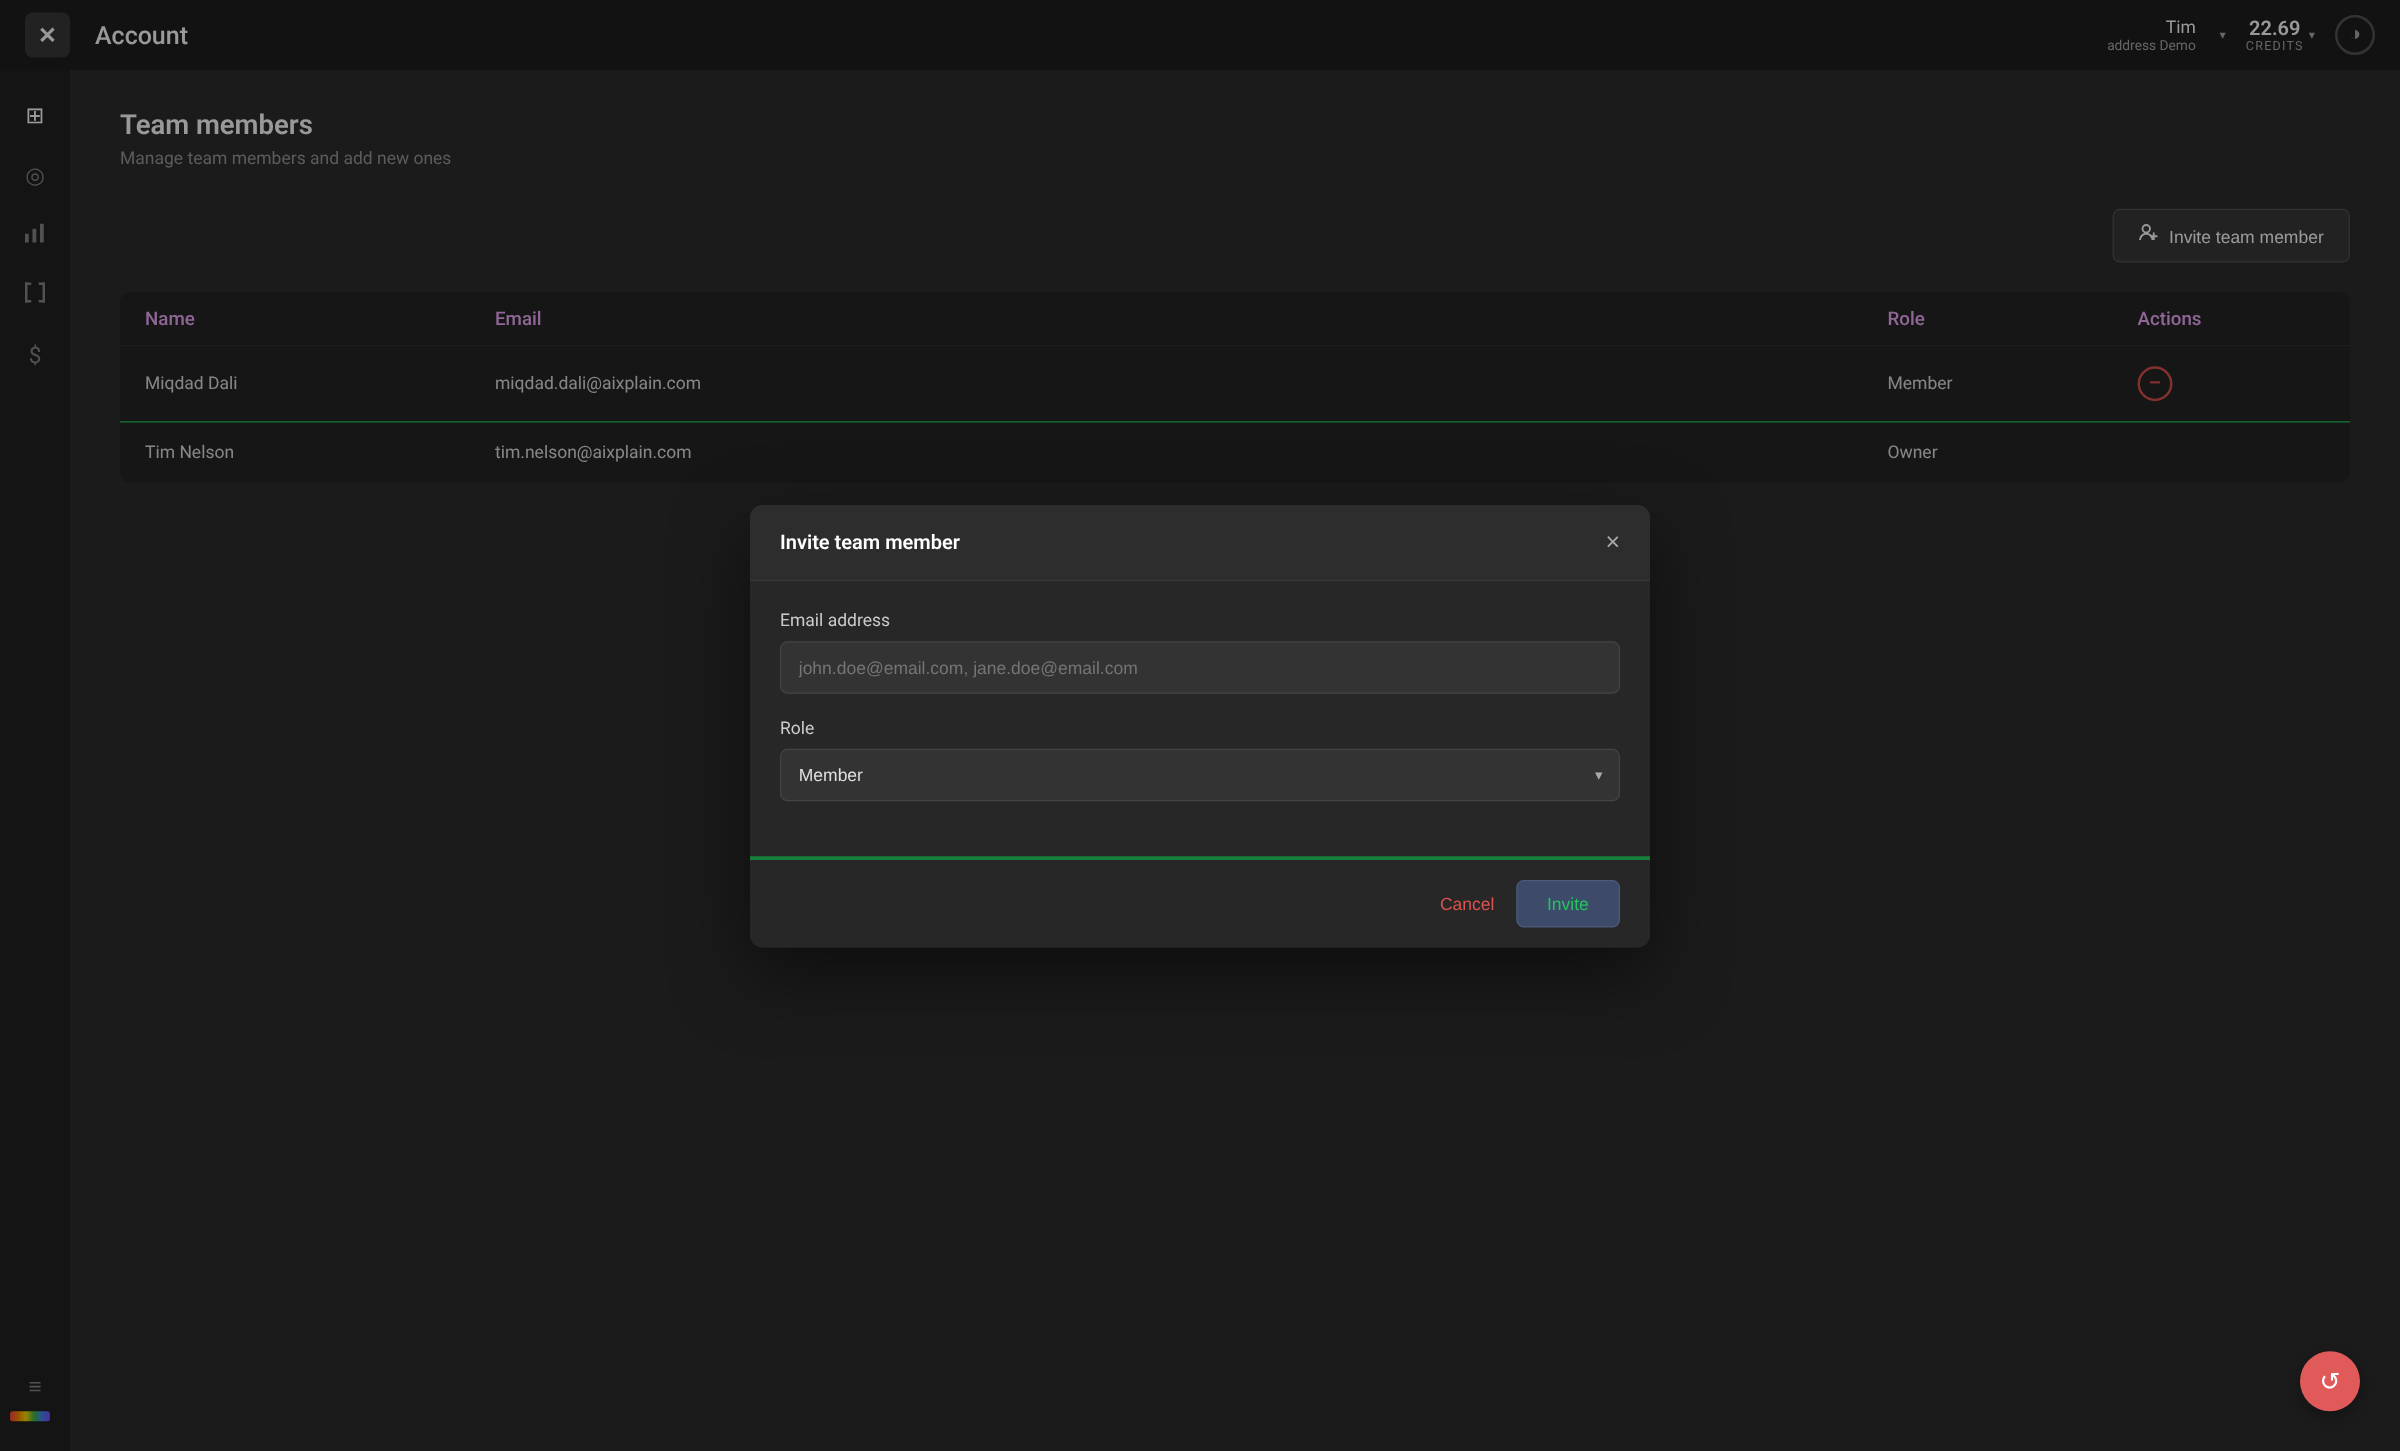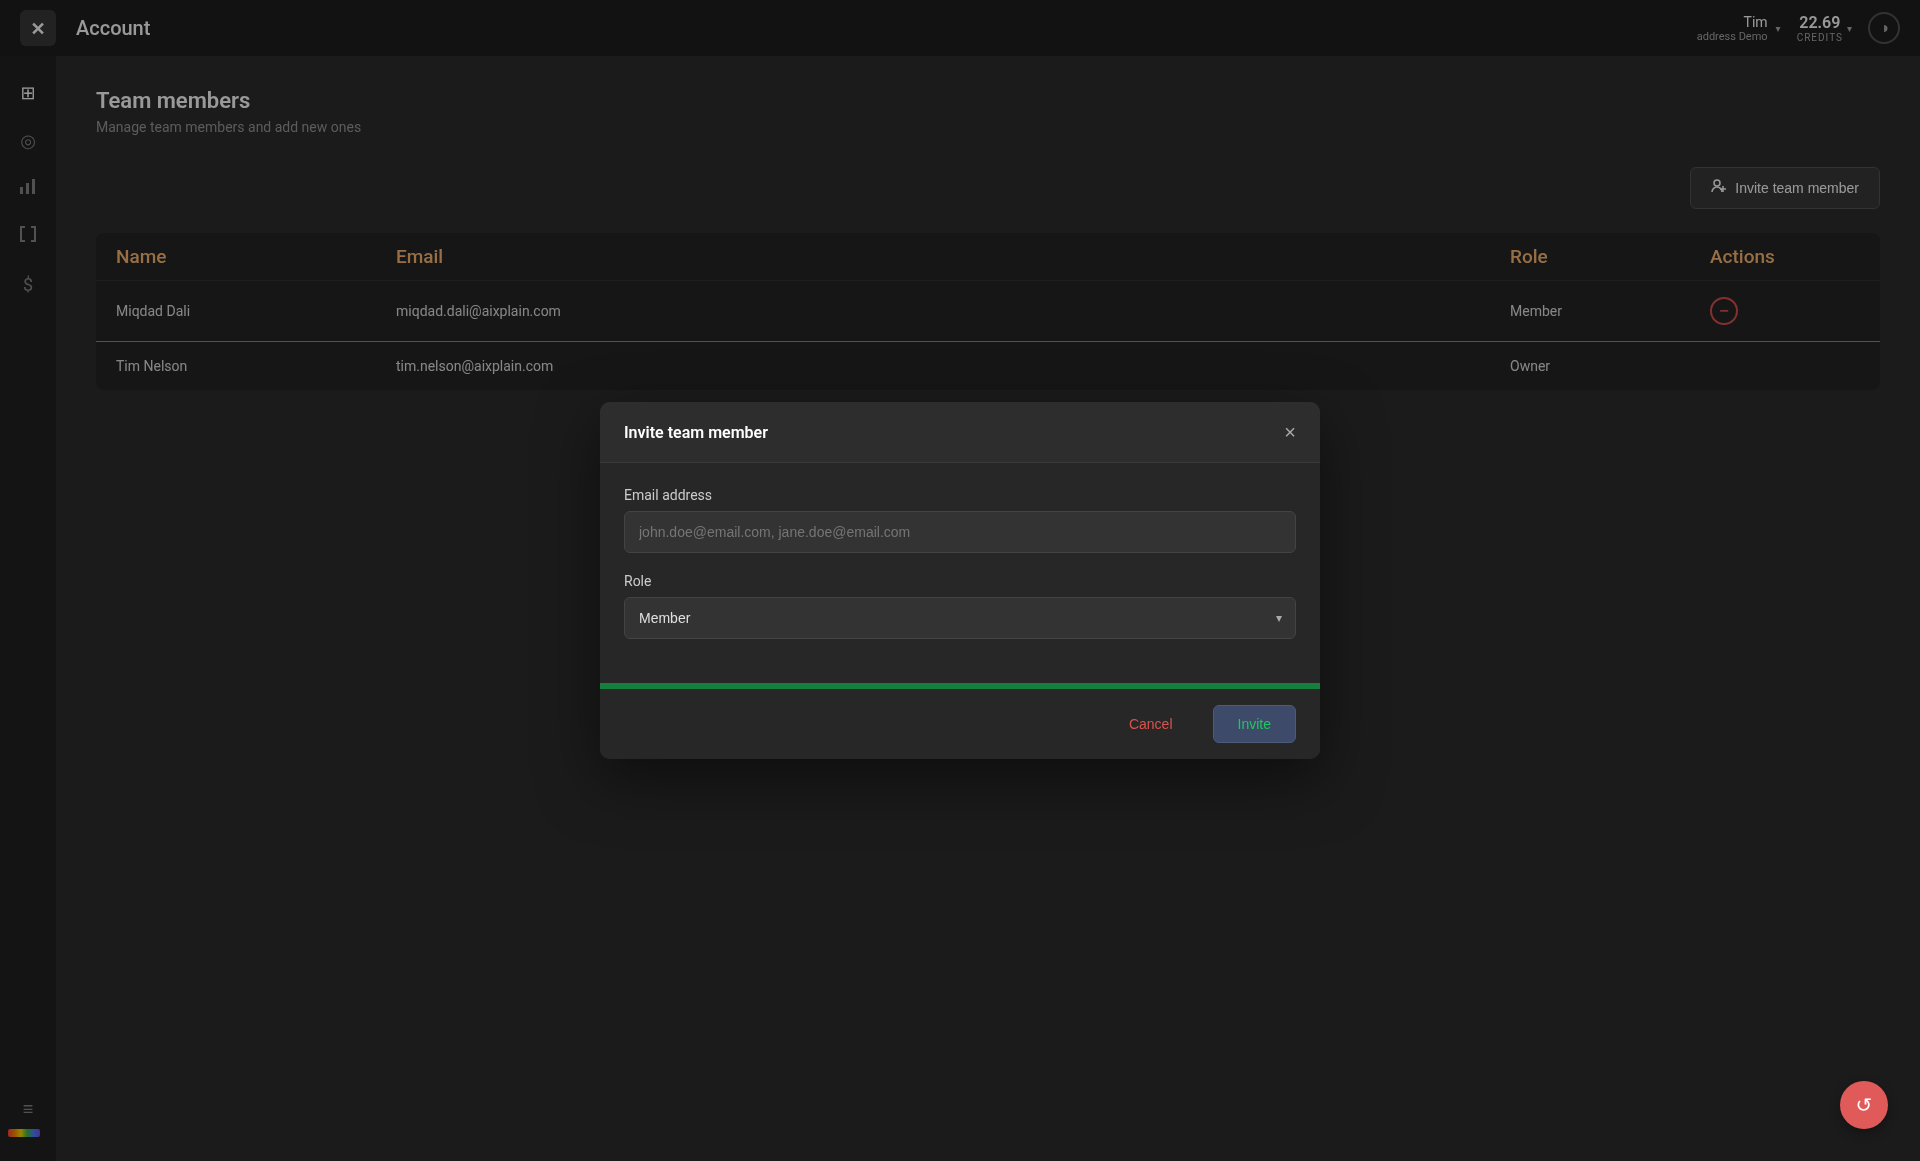--- a/index.html
+++ b/index.html
@@ -43,21 +43,21 @@
       flex: 1;
     }
     .navbar-right {
       display: flex;
       align-items: center;
       gap: 16px;
     }
     .navbar-user {
       display: flex;
       align-items: center;
-      gap: 8px;
+      gap: 19px;
       cursor: pointer;
     }
     .navbar-user-name {
       font-size: 14px;
       color: #ffffff;
     }
     .navbar-user-subtitle {
       font-size: 11px;
       color: #aaaaaa;
     }
@@ -201,22 +201,22 @@
       overflow: hidden;
       width: 100%;
     }
     .table-header {
       display: grid;
       grid-template-columns: 280px 1fr 200px 150px;
       padding: 12px 20px;
       border-bottom: 1px solid #333;
     }
     .table-header-cell {
-      font-size: 19px;
-      color: #fdba74;
+      font-size: 15px;
+      color: #f0abfc;
       font-weight: 500;
     }
     .table-row {
       display: grid;
       grid-template-columns: 280px 1fr 200px 150px;
       padding: 16px 20px;
       border-bottom: 1px solid #22c55e;
       align-items: center;
     }
     .table-row:last-child {
@@ -327,24 +327,24 @@
       top: 50%;
       transform: translateY(-50%);
       color: #aaa;
       pointer-events: none;
       font-size: 12px;
     }
     .modal-footer {
       display: flex;
       justify-content: flex-end;
       align-items: center;
-      gap: 24px;
+      gap: 1px;
       padding: 16px 24px;
       background: #272727;
-      border-top: 6px solid #15803d;
+      border-top: 3px solid #15803d;
     }
     .btn-cancel {
       background: transparent;
       border: none;
       color: #d9534f;
       font-size: 14px;
       cursor: pointer;
       padding: 10px 16px;
     }
     .btn-invite {

